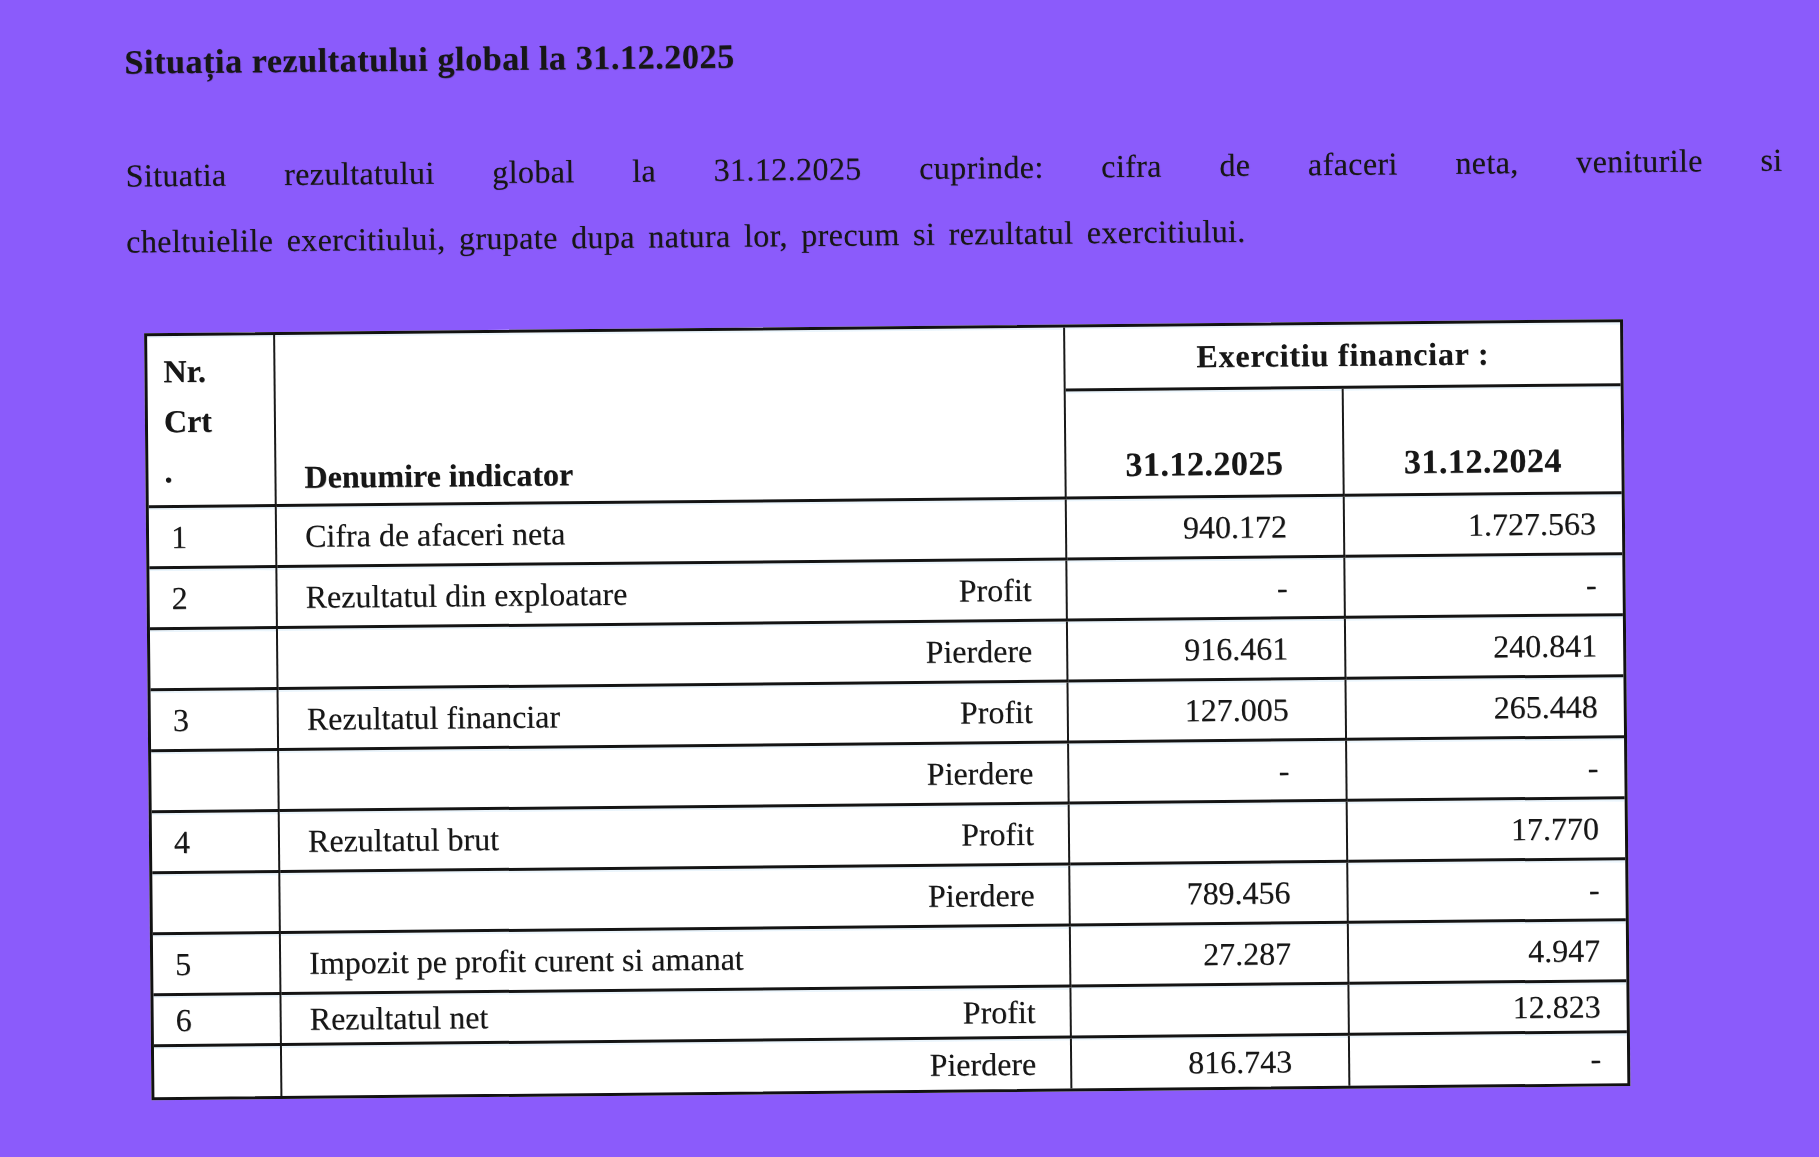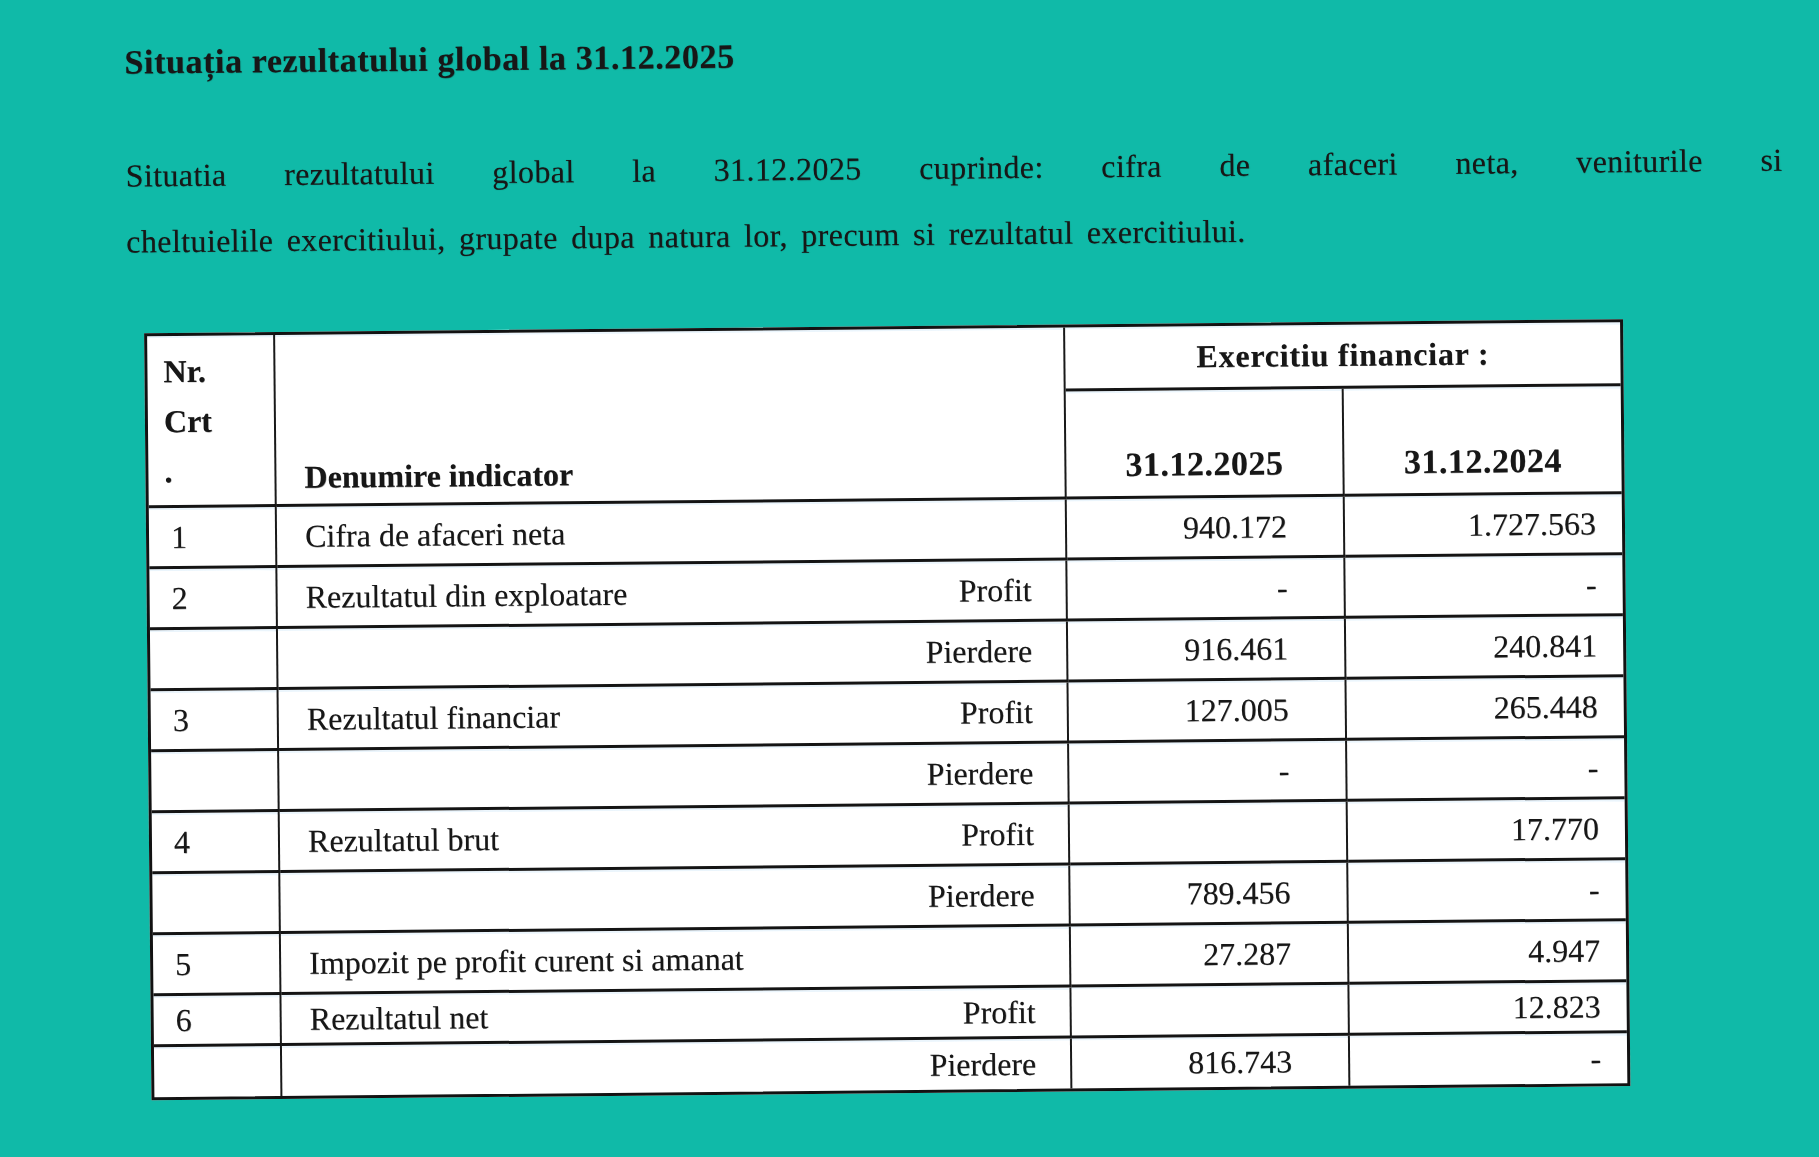--- a/index.html
+++ b/index.html
@@ -4,21 +4,21 @@
 <style>
   html,body{margin:0;padding:0;}
   body{
     width:1819px;height:1157px;overflow:hidden;
     background:#fdfdfd;
     font-family:"Liberation Serif","DejaVu Serif",serif;
     color:#1b1b1b;
   }
   .sheet{
     position:relative;width:1819px;height:1157px;
-    background:#14b8a6;
+    background:#8b5cf6;
     filter:blur(0.3px) contrast(1.04);
   }
   .skew{
     position:absolute;inset:0;
     transform:rotate(-0.55deg);
     transform-origin:80px 1157px;
   }
   .doc-title{
     position:absolute;left:135px;top:44px;width:900px;
     font-size:34px;font-weight:bold;letter-spacing:0.6px;

